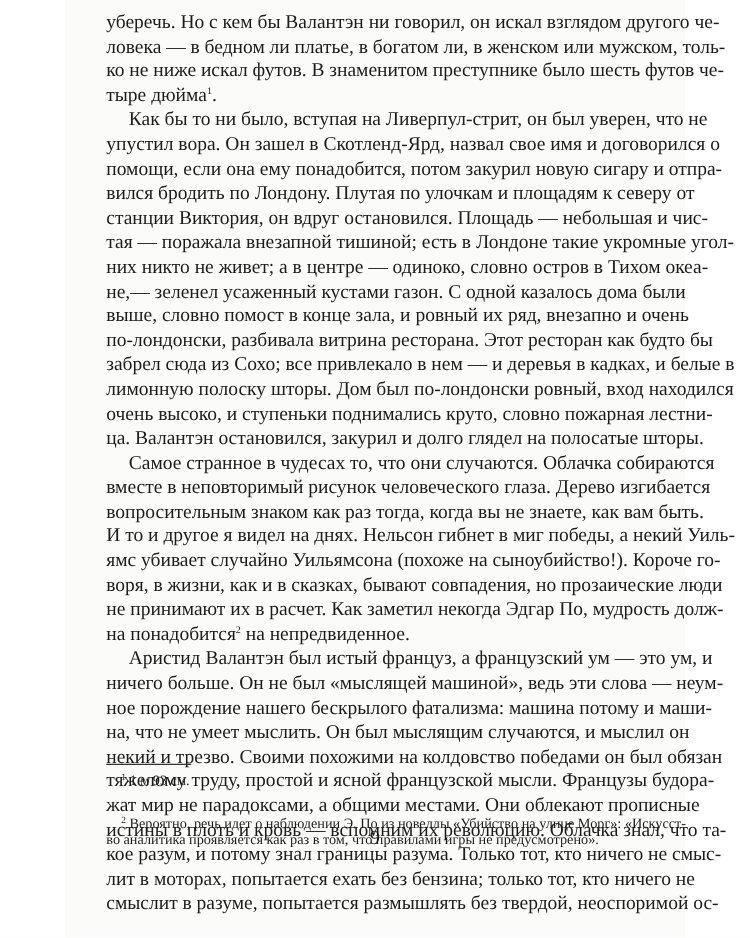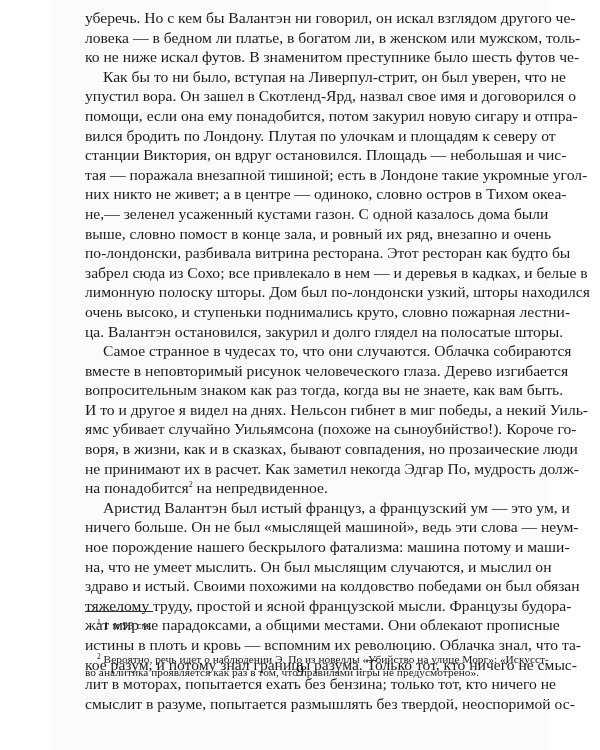--- a/index.html
+++ b/index.html
@@ -40,50 +40,51 @@
 </head>
 <body>
 
 <div class="page"></div>
 
 <div class="text">
 
   <span class="line">уберечь. Но с кем бы Валантэн ни говорил, он искал взглядом другого че-</span>
   <span class="line">ловека — в бедном ли платье, в богатом ли, в женском или мужском, толь-</span>
   <span class="line">ко не ниже искал футов. В знаменитом преступнике было шесть футов че-</span>
+  <span class="line last"><span>тыре дюйма</span><sup>1</sup><span>.</span></span>
 
   <span class="line indent">Как бы то ни было, вступая на Ливерпул-стрит, он был уверен, что не</span>
   <span class="line">упустил вора. Он зашел в Скотленд-Ярд, назвал свое имя и договорился о</span>
   <span class="line">помощи, если она ему понадобится, потом закурил новую сигару и отпра-</span>
   <span class="line">вился бродить по Лондону. Плутая по улочкам и площадям к северу от</span>
   <span class="line">станции Виктория, он вдруг остановился. Площадь — небольшая и чис-</span>
   <span class="line">тая — поражала внезапной тишиной; есть в Лондоне такие укромные угол-</span>
   <span class="line">них никто не живет; а в центре — одиноко, словно остров в Тихом океа-</span>
   <span class="line">не,— зеленел усаженный кустами газон. С одной казалось дома были</span>
   <span class="line">выше, словно помост в конце зала, и ровный их ряд, внезапно и очень</span>
   <span class="line">по-лондонски, разбивала витрина ресторана. Этот ресторан как будто бы</span>
   <span class="line">забрел сюда из Сохо; все привлекало в нем — и деревья в кадках, и белые в</span>
-  <span class="line">лимонную полоску шторы. Дом был по-лондонски узкий, шторы находился</span>
+  <span class="line">лимонную полоску шторы. Дом был по-лондонски ровный, вход находился</span>
   <span class="line">очень высоко, и ступеньки поднимались круто, словно пожарная лестни-</span>
   <span class="line last">ца. Валантэн остановился, закурил и долго глядел на полосатые шторы.</span>
 
   <span class="line indent">Самое странное в чудесах то, что они случаются. Облачка собираются</span>
   <span class="line">вместе в неповторимый рисунок человеческого глаза. Дерево изгибается</span>
   <span class="line">вопросительным знаком как раз тогда, когда вы не знаете, как вам быть.</span>
   <span class="line">И то и другое я видел на днях. Нельсон гибнет в миг победы, а некий Уиль-</span>
   <span class="line">ямс убивает случайно Уильямсона (похоже на сыноубийство!). Короче го-</span>
   <span class="line">воря, в жизни, как и в сказках, бывают совпадения, но прозаические люди</span>
   <span class="line">не принимают их в расчет. Как заметил некогда Эдгар По, мудрость долж-</span>
   <span class="line last"><span>на понадобится</span><sup>2</sup><span> на непредвиденное.</span></span>
 
   <span class="line indent">Аристид Валантэн был истый француз, а французский ум — это ум, и</span>
   <span class="line">ничего больше. Он не был «мыслящей машиной», ведь эти слова — неум-</span>
   <span class="line">ное порождение нашего бескрылого фатализма: машина потому и маши-</span>
   <span class="line">на, что не умеет мыслить. Он был мыслящим случаются, и мыслил он</span>
-  <span class="line">здраво и истый. Своими похожими на колдовство победами он был обязан</span>
+  <span class="line">некий и трезво. Своими похожими на колдовство победами он был обязан</span>
   <span class="line">тяжелому труду, простой и ясной французской мысли. Французы будора-</span>
   <span class="line">жат мир не парадоксами, а общими местами. Они облекают прописные</span>
   <span class="line">истины в плоть и кровь — вспомним их революцию. Облачка знал, что та-</span>
   <span class="line">кое разум, и потому знал границы разума. Только тот, кто ничего не смыс-</span>
   <span class="line">лит в моторах, попытается ехать без бензина; только тот, кто ничего не</span>
   <span class="line">смыслит в разуме, попытается размышлять без твердой, неоспоримой ос-</span>
 </div>
 
 <div class="rule"></div>
 

